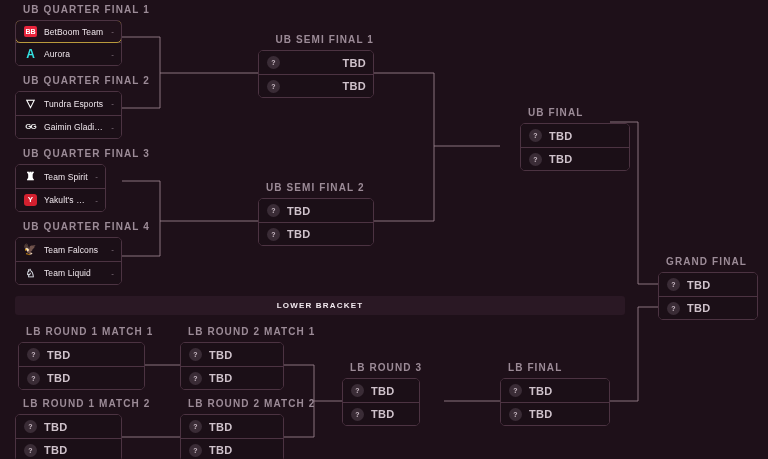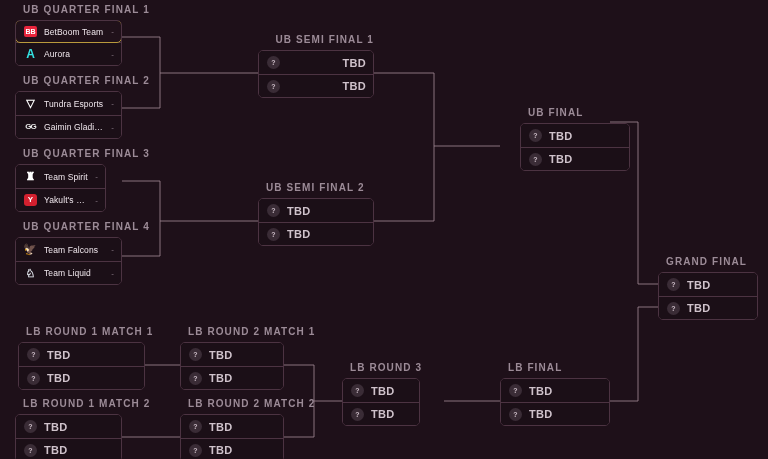--- a/index.html
+++ b/index.html
@@ -228,20 +228,23 @@
         <span class="qmark">?</span>
         <span class="tname tbd">TBD</span>
       </div>
       <div class="row">
         <span class="qmark">?</span>
         <span class="tname tbd">TBD</span>
       </div>
     </div>
   </div>
 
+  <div id="lb-divider">
+    <span>LOWER BRACKET</span>
+  </div>
 
   <div class="match" style="left:18px; top:326px; width:127px;">
     <div class="match-title">LB ROUND 1 MATCH 1</div>
     <div class="card">
       <div class="row">
         <span class="qmark">?</span>
         <span class="tname tbd">TBD</span>
       </div>
       <div class="row">
         <span class="qmark">?</span>

